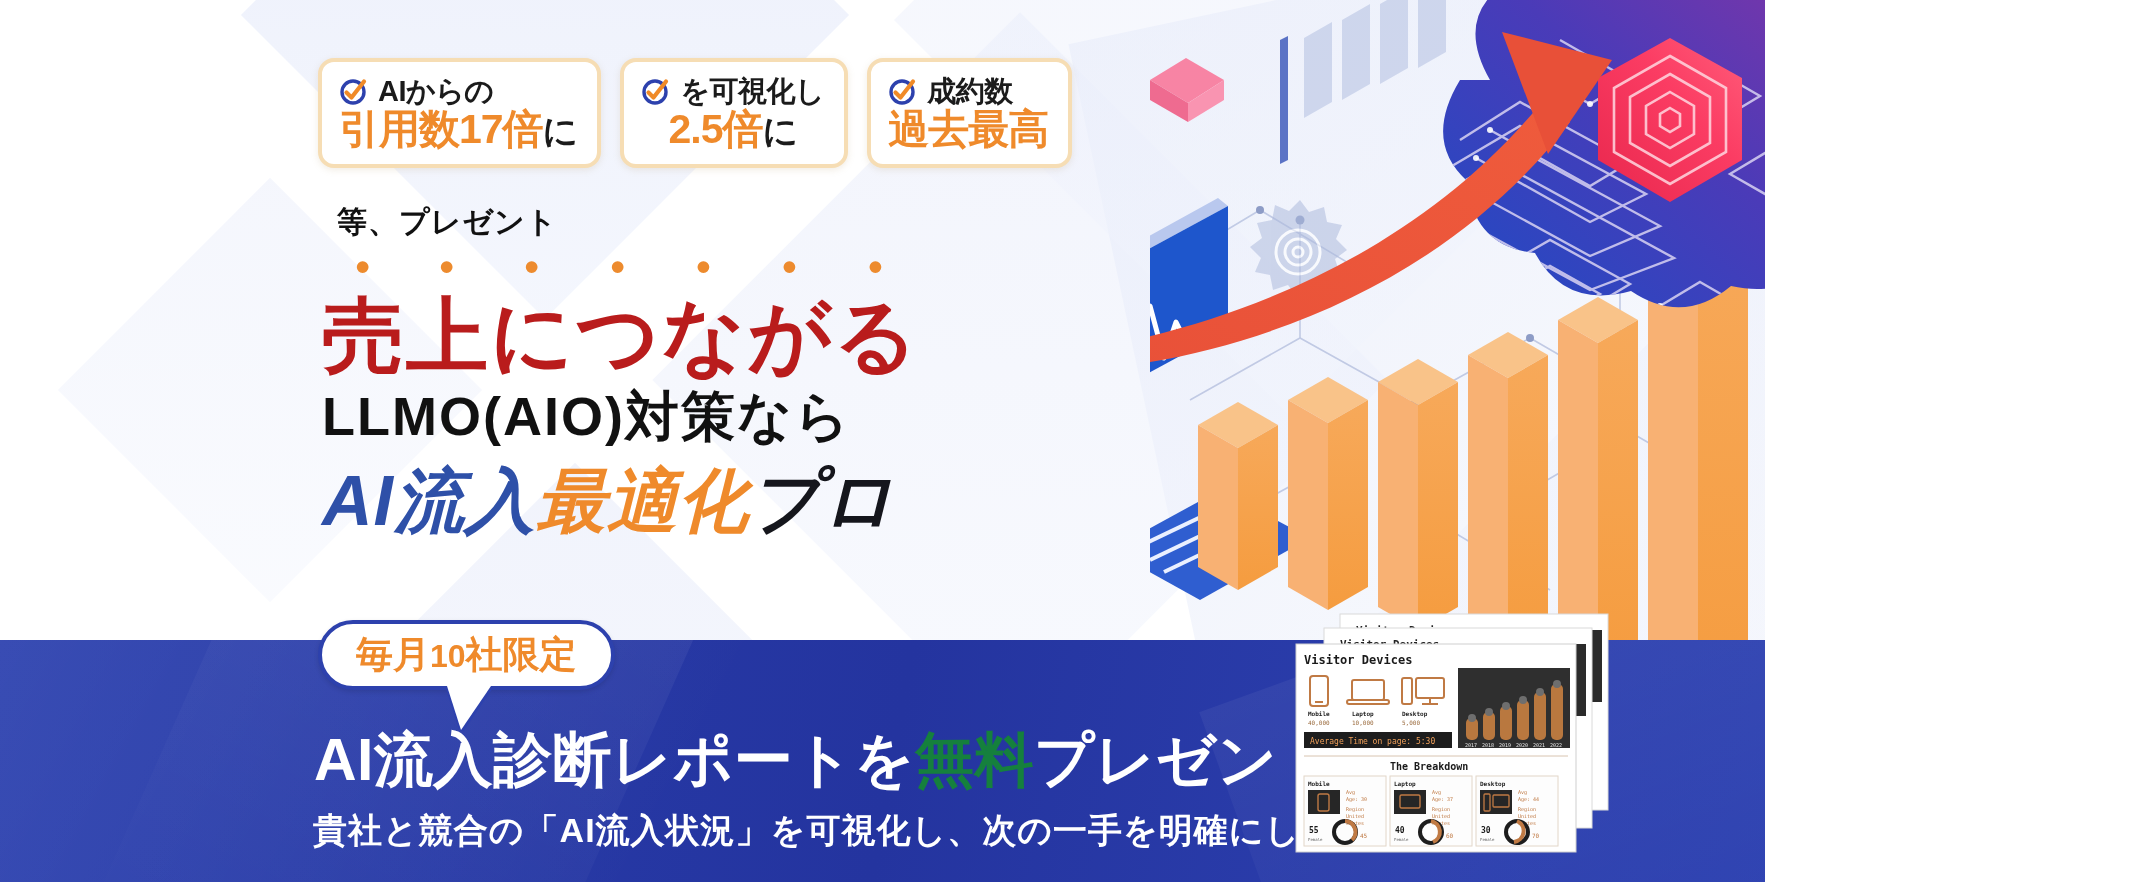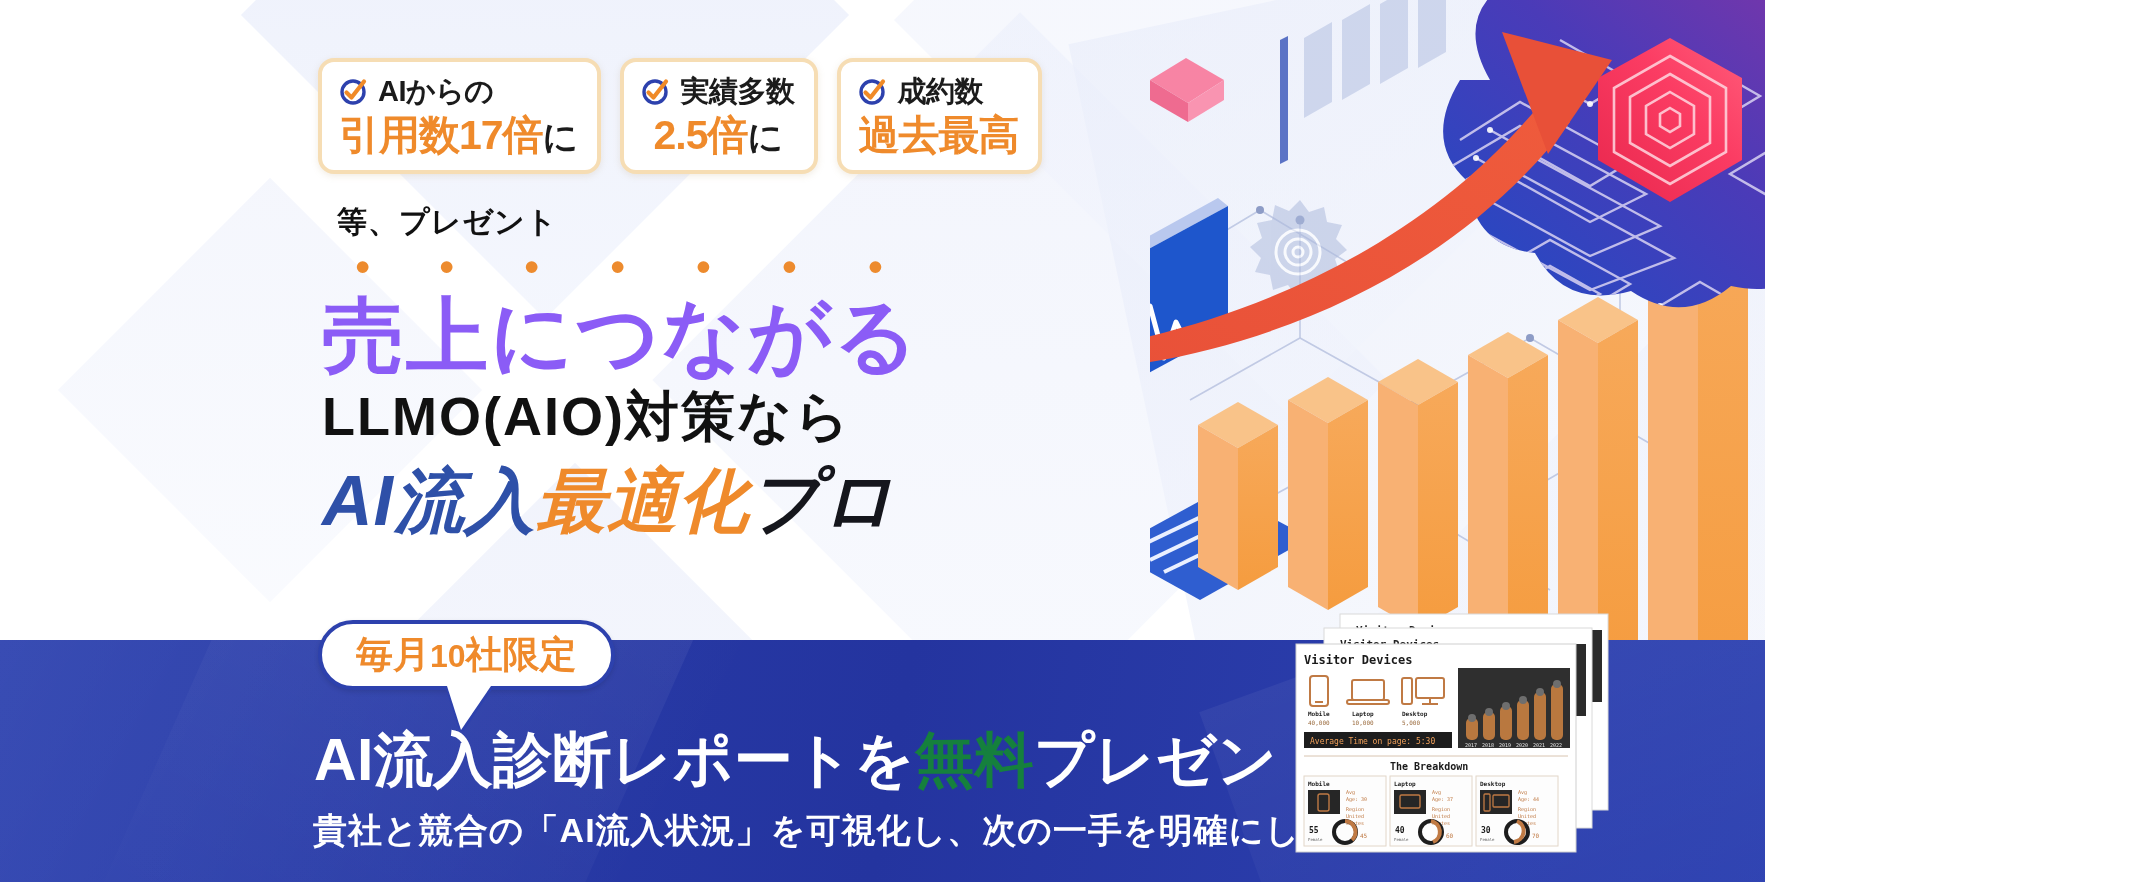--- a/index.html
+++ b/index.html
@@ -54,38 +54,38 @@
     min-height:108px;
   }
   .stat-top {
     display:flex; align-items:center; gap:9px;
     font-weight:bold; font-size:29px; color:#1b1b1b;
     letter-spacing:-.5px; line-height:1;
   }
   .check-icon { position:relative; width:30px; height:30px; flex:0 0 30px; }
   .check-icon svg { width:100%; height:100%; overflow:visible; }
   .stat-bottom {
-    margin-top:9px; font-size:35px; font-weight:bold;
+    margin-top:3px; font-size:35px; font-weight:bold;
     color:#ef8a2b; line-height:1; letter-spacing:-1px;
     text-align:center; white-space:nowrap;
   }
   .stat-bottom .suffix { color:#1b1b1b; }
   .stat-bottom .big { font-size:41px; }
 
   
   .sub-caption {
     position:absolute; left:337px; top:202px;
     font-size:30px; font-weight:bold; color:#111;
     letter-spacing:1px;
   }
 
   
   .headline { position:absolute; left:322px; top:238px; }
   .hl-line1 {
-    font-size:82px; font-weight:bold; color:#8b5cf6;
+    font-size:82px; font-weight:bold; color:#b91c1c;
     line-height:1.05; letter-spacing:2px;
     -webkit-text-emphasis: filled dot;
     -webkit-text-emphasis-color:#ed8b2e;
     text-emphasis: filled dot;
     text-emphasis-color:#ed8b2e;
     text-emphasis-position: over right;
     padding-top:6px;
   }
   .hl-line2 {
     font-size:54px; font-weight:bold; color:#111;
@@ -422,21 +422,21 @@
     </div>
 
     <div class="stat-card">
       <div class="stat-top">
         <span class="check-icon">
           <svg viewBox="0 0 30 30">
             <circle cx="14" cy="16" r="11" fill="none" stroke="#2d41ad" stroke-width="3.4"></circle>
             <path d="M7.5 16.5 L12.5 21.5 L25 5.5" fill="none" stroke="#f08a27" stroke-width="4.2" stroke-linecap="round" stroke-linejoin="round"></path>
           </svg>
         </span>
-        <span>実績多数</span>
+        <span>を可視化し</span>
       </div>
       <div class="stat-bottom">
         <span class="big">2.5倍</span><span class="suffix">に</span>
       </div>
     </div>
 
     <div class="stat-card">
       <div class="stat-top">
         <span class="check-icon">
           <svg viewBox="0 0 30 30">

